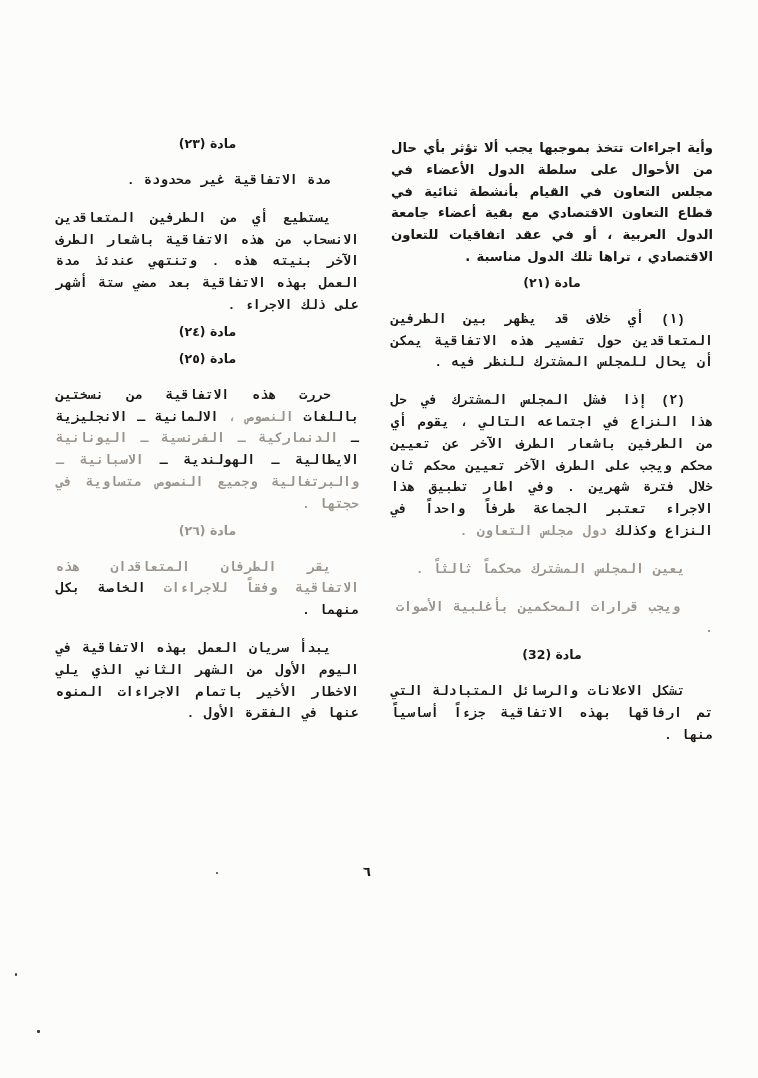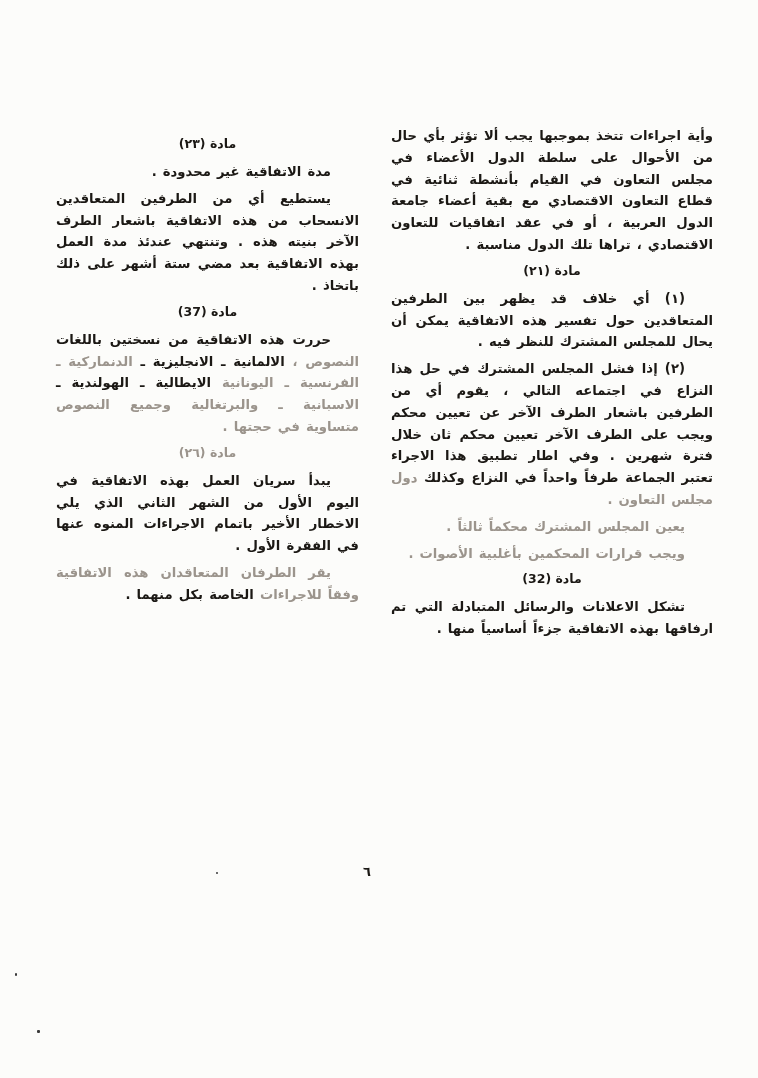--- a/index.html
+++ b/index.html
@@ -10,23 +10,23 @@
   }
   .page{position:absolute;inset:0;}
   .col{
     position:absolute;direction:rtl;color:#1b1814;
   }
   .col-right{top:121px;left:391px;width:322px;}
   .col-left{top:130px;left:56px;width:303px;}
   .para{
     font-size:13.2px;line-height:21.8px;font-weight:700;
     text-align:justify;text-align-last:right;
-    word-spacing:1.5px;margin:4px 0 5px 0;
+    word-spacing:1.5px;margin:16px 0 5px 0;
   }
-  .para.indent{text-indent:28px;}
+  .para.indent{text-indent:28px;font-family:Liberation Mono, monospace;}
   .heading{
     font-size:12.5px;line-height:20px;font-weight:700;
     text-align:center;margin:4px 0 7px 0;
   }
   .faded{color:#9b948c;font-weight:600;filter:blur(0.4px);text-align:center;}
   span{display:inline;}
   .page-number{
     position:absolute;left:363px;top:864px;
     font-size:13px;font-weight:700;color:#1b1814;direction:rtl;
   }
@@ -42,26 +42,27 @@
       <div class="para indent"><span>(١) أي خلاف قد يظهر بين الطرفين المتعاقدين حول تفسير هذه الاتفاقية يمكن أن يحال للمجلس المشترك للنظر فيه .</span></div>
       <div class="para indent"><span>(٢) إذا فشل المجلس المشترك في حل هذا النزاع في اجتماعه التالي ، يقوم أي من الطرفين باشعار الطرف الآخر عن تعيين محكم ويجب على الطرف الآخر تعيين محكم ثان خلال فترة شهرين . وفي اطار تطبيق هذا الاجراء تعتبر الجماعة طرفاً واحداً في النزاع وكذلك </span><span class="faded">دول مجلس التعاون .</span></div>
       <div class="para faded indent"><span>يعين المجلس المشترك محكماً ثالثاً .</span></div>
       <div class="para faded indent"><span>ويجب قرارات المحكمين بأغلبية الأصوات .</span></div>
       <div class="heading"><span>مادة (32)</span></div>
       <div class="para indent"><span>تشكل الاعلانات والرسائل المتبادلة التي تم ارفاقها بهذه الاتفاقية جزءاً أساسياً منها .</span></div>
     </div>
   <div class="col col-left" id="col-left">
       <div class="heading"><span>مادة (٢٣)</span></div>
       <div class="para indent"><span>مدة الاتفاقية غير محدودة .</span></div>
-      <div class="para indent"><span>يستطيع أي من الطرفين المتعاقدين الانسحاب من هذه الاتفاقية باشعار الطرف الآخر بنيته هذه . وتنتهي عندئذ مدة العمل بهذه الاتفاقية بعد مضي ستة أشهر على ذلك باتخاذ .</span></div>
-      <div class="heading"><span>مادة (37)</span></div>
+      <div class="para indent"><span>يستطيع أي من الطرفين المتعاقدين الانسحاب من هذه الاتفاقية باشعار الطرف الآخر بنيته هذه . وتنتهي عندئذ مدة العمل بهذه الاتفاقية بعد مضي ستة أشهر على ذلك الاجراء .</span></div>
+      <div class="heading"><span>مادة (٢٤)</span></div>
+      <div class="heading"><span>مادة (٢٥)</span></div>
       <div class="para indent"><span>حررت هذه الاتفاقية من نسختين باللغات </span><span class="faded">النصوص ،</span><span> الالمانية ـ الانجليزية ـ </span><span class="faded">الدنماركية ـ الفرنسية ـ اليونانية </span><span>الايطالية ـ الهولندية ـ </span><span class="faded">الاسبانية ـ والبرتغالية وجميع </span><span class="faded">النصوص متساوية في </span><span class="faded">حجتها .</span></div>
       <div class="heading faded"><span>مادة (٢٦)</span></div>
+      <div class="para indent"><span class="faded">يقر الطرفان المتعاقدان هذه الاتفاقية وفقاً للاجراءات </span><span>الخاصة بكل منهما .</span></div>
       <div class="para indent"><span>يبدأ سريان العمل بهذه الاتفاقية في اليوم الأول من الشهر الثاني الذي يلي الاخطار الأخير باتمام الاجراءات المنوه عنها في الفقرة الأول .</span></div>
-      <div class="para indent"><span class="faded">يقر الطرفان المتعاقدان هذه الاتفاقية وفقاً للاجراءات </span><span>الخاصة بكل منهما .</span></div>
     </div>
   <div class="page-number">٦</div>
   <div id="specks">
       <div class="speck" style="left: 15px; top: 973px; width: 2px; height: 3px;"></div>
       <div class="speck" style="left: 37px; top: 1030px; width: 3px; height: 3px;"></div>
       <div class="speck" style="left: 216px; top: 872px; width: 2px; height: 2px;"></div>
     </div>
 </div>
 
 </body></html>

